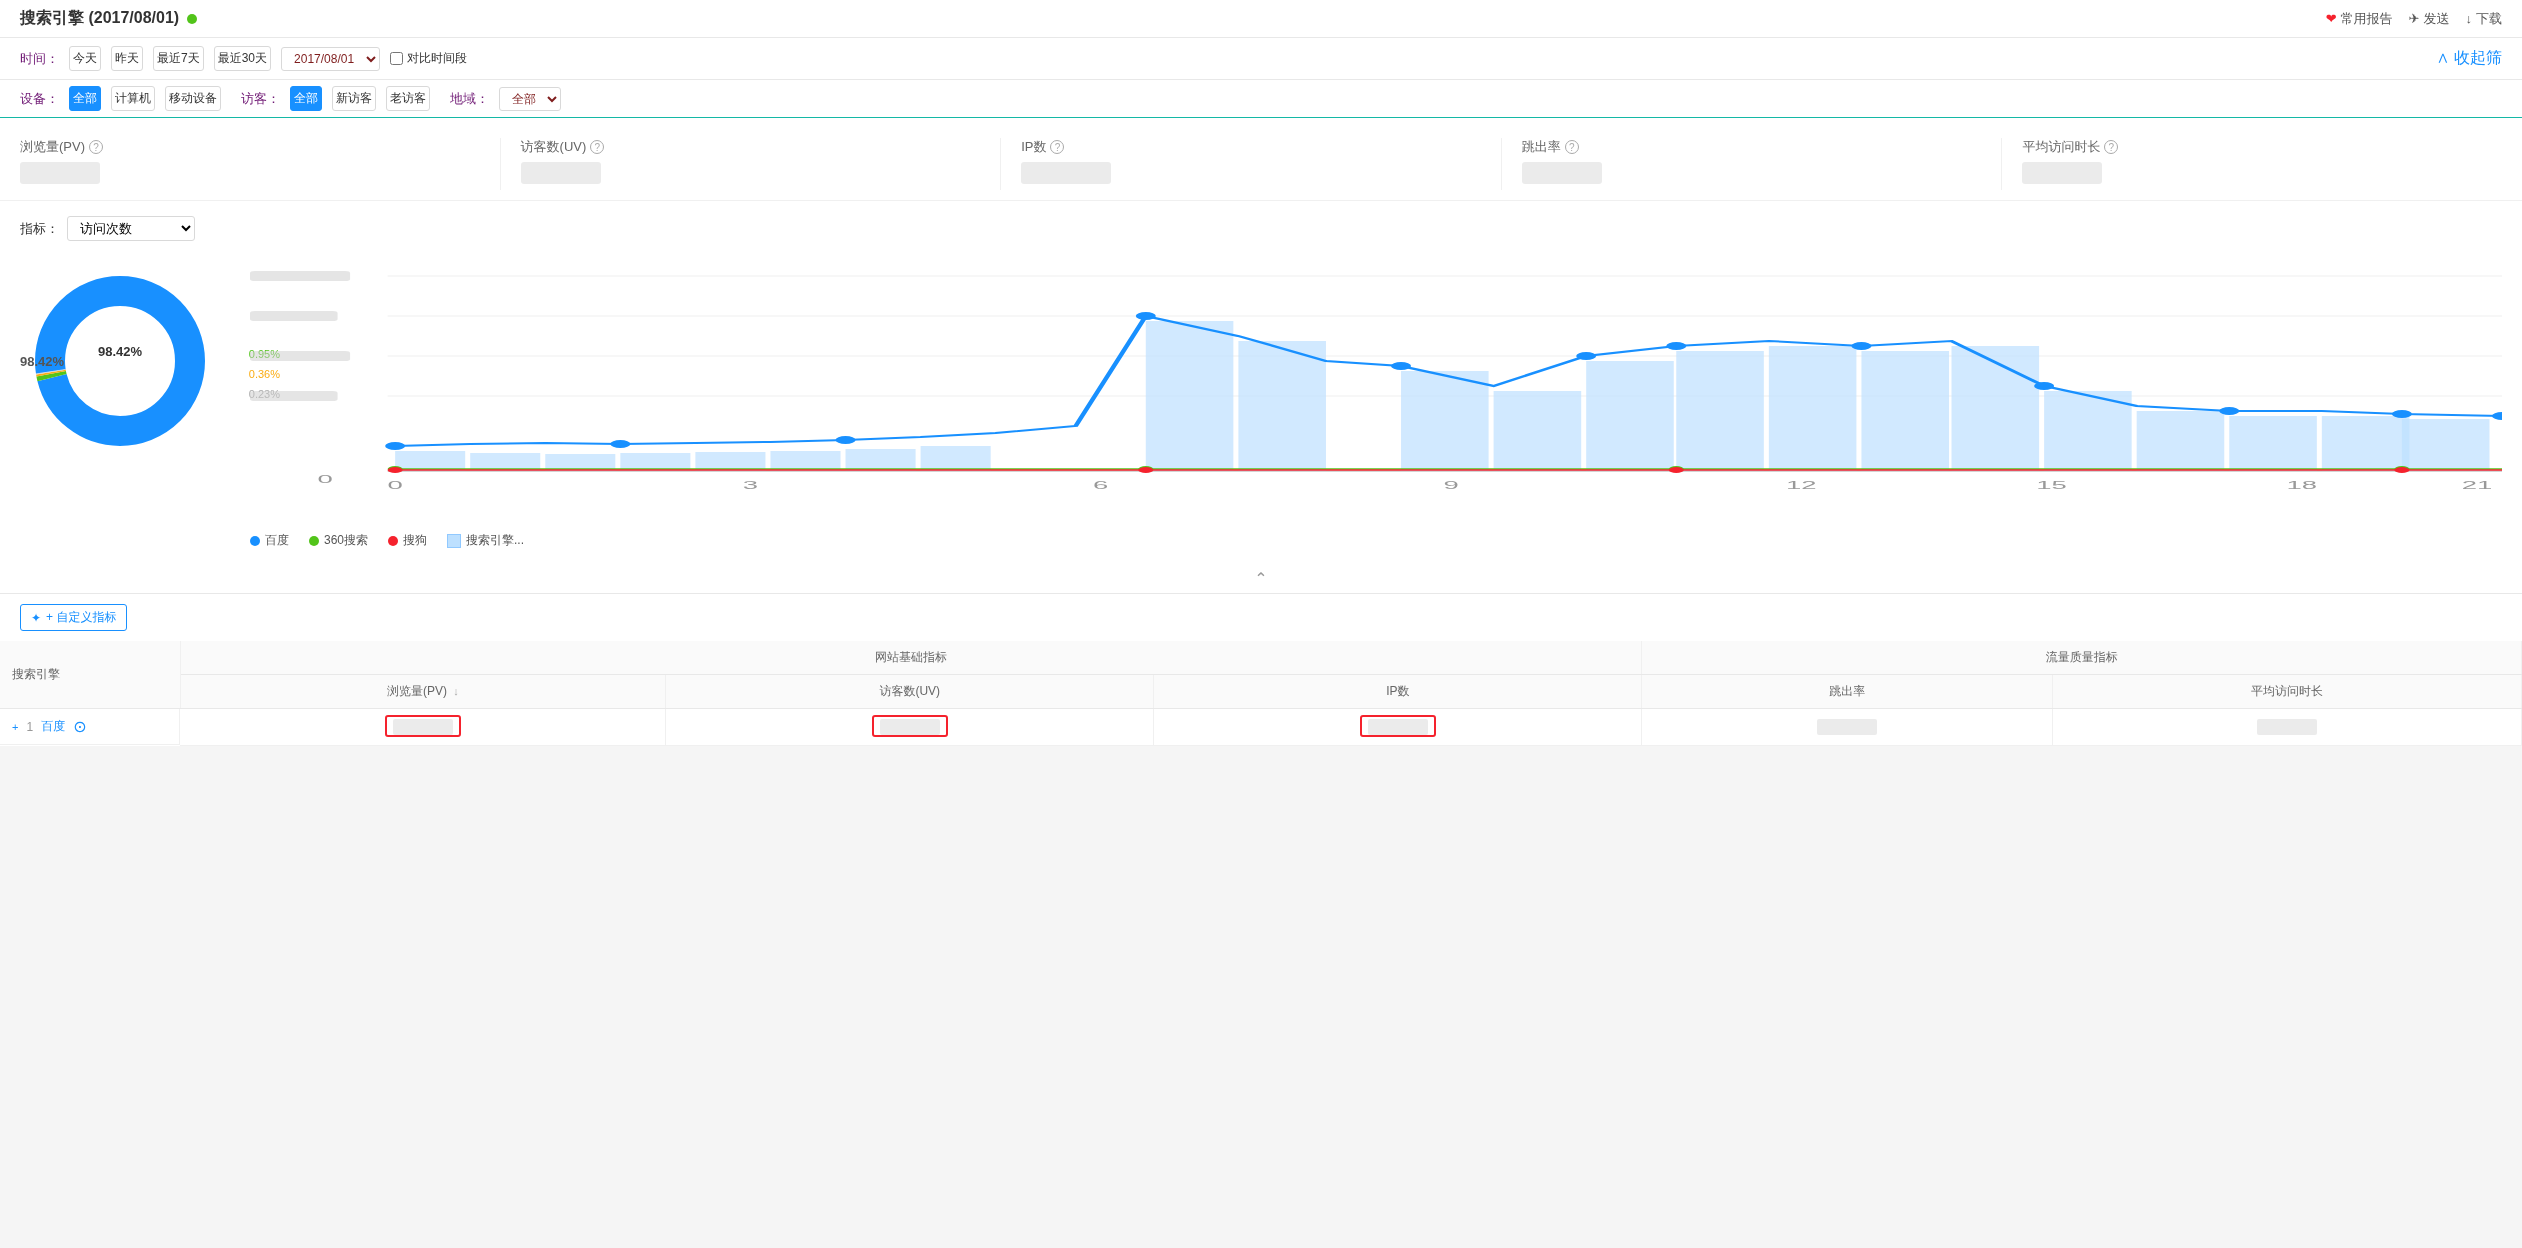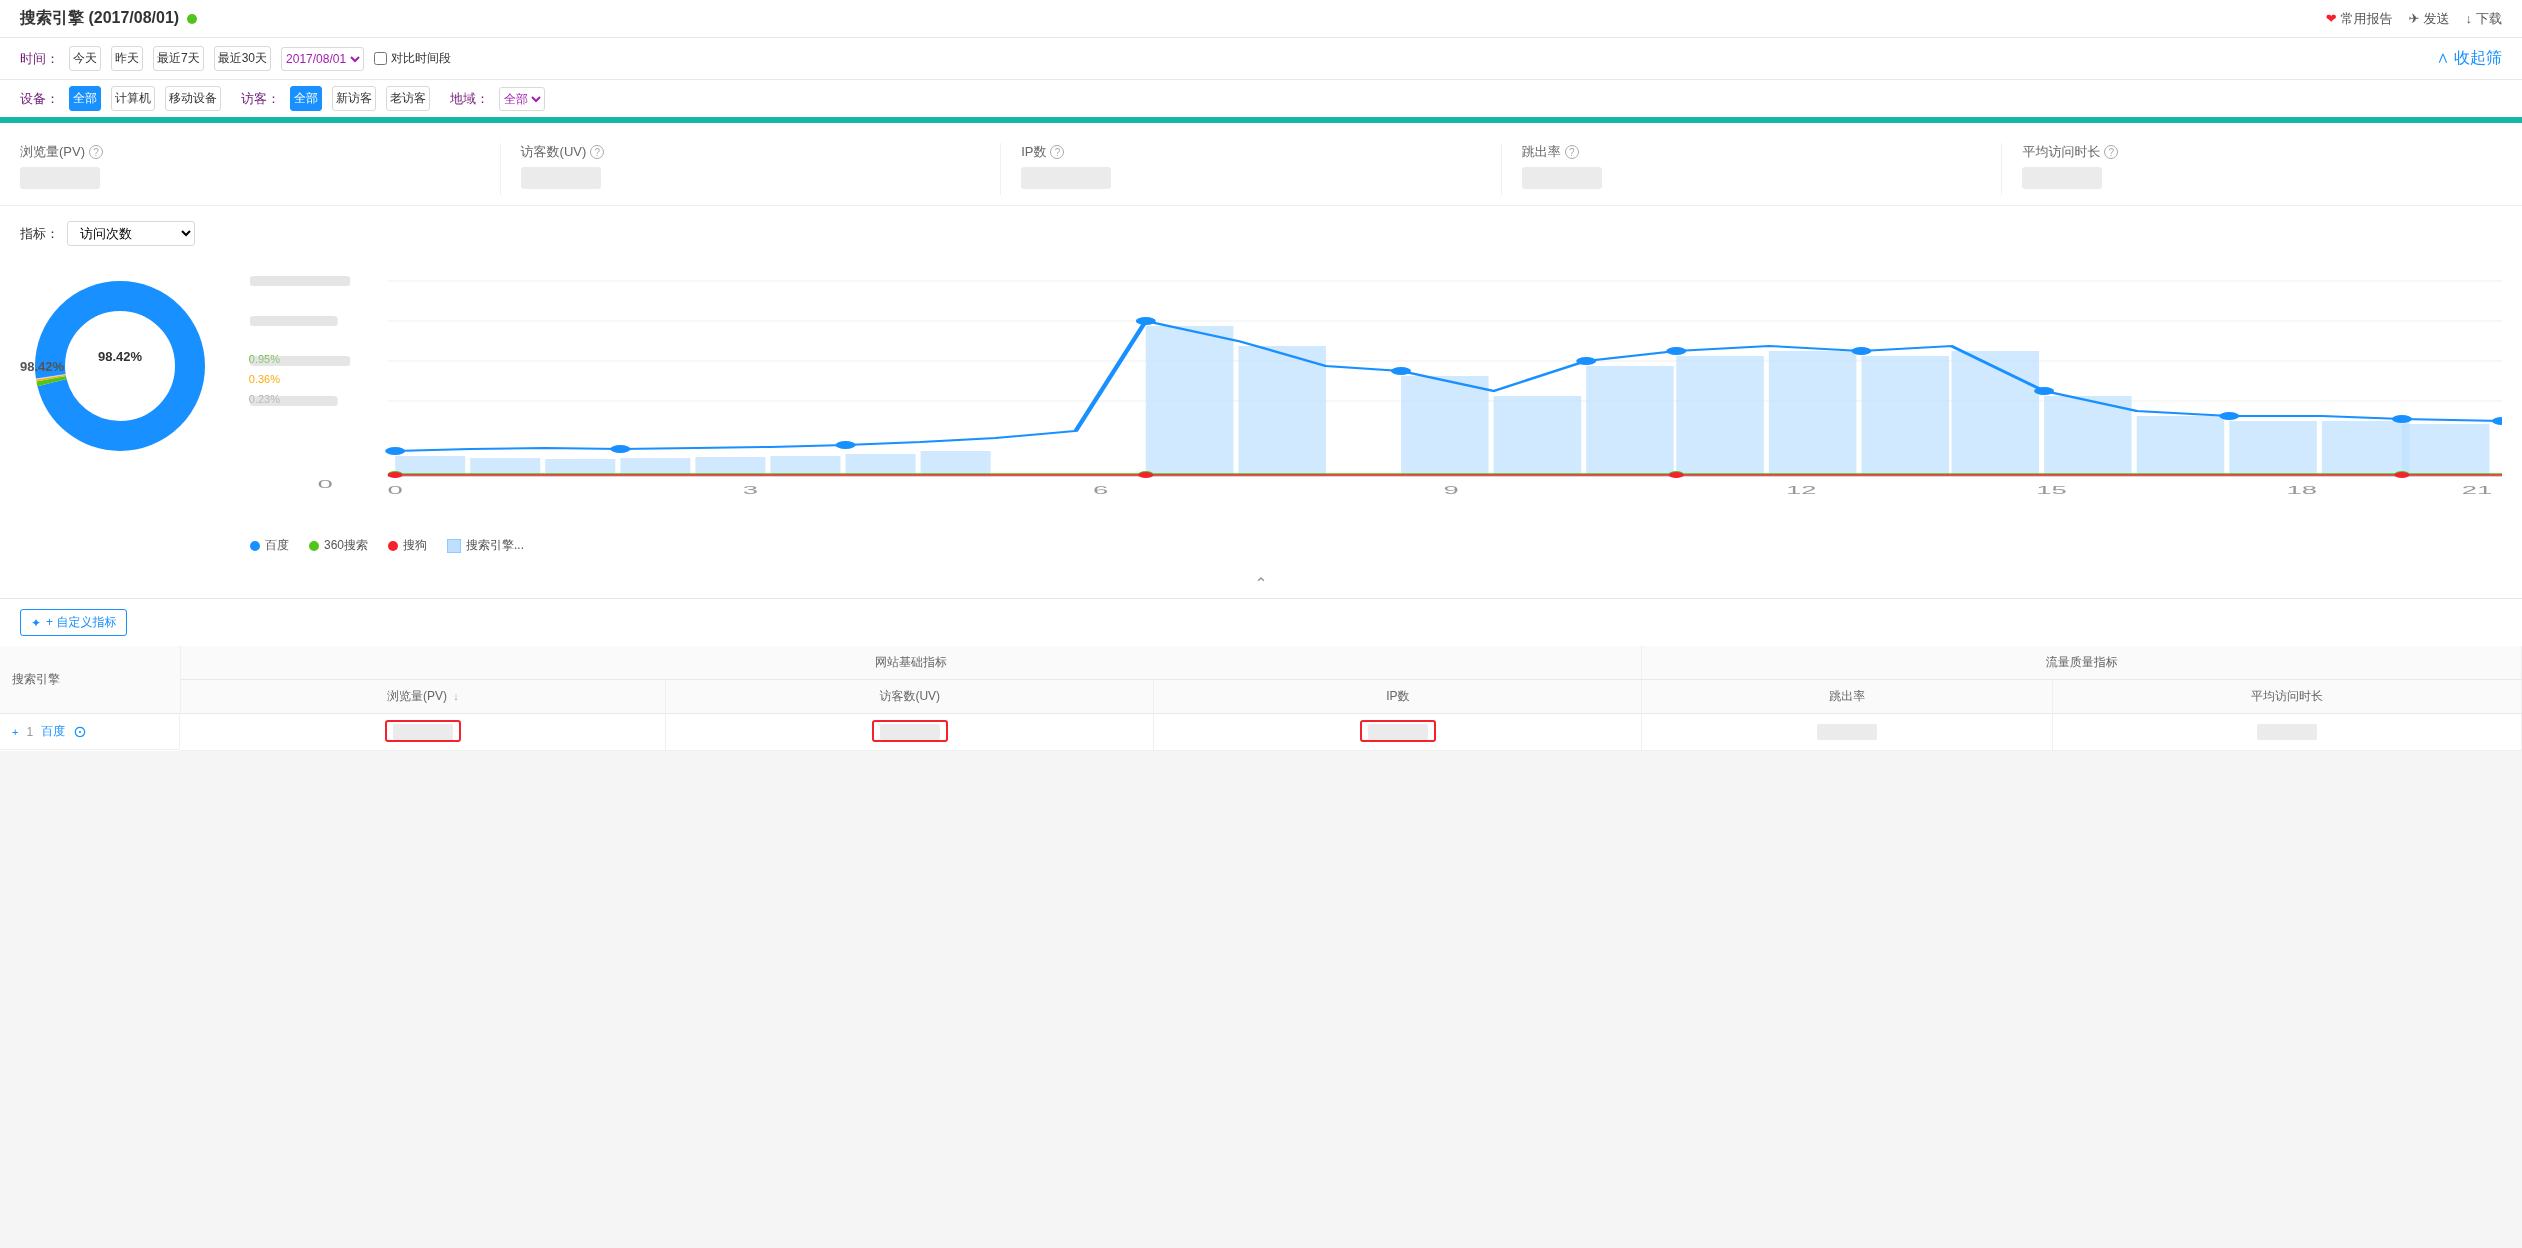--- a/index.html
+++ b/index.html
@@ -9,21 +9,21 @@
     .top-bar-title { font-size: 16px; font-weight: bold; display: flex; align-items: center; gap: 8px; }
     .green-dot { width: 10px; height: 10px; background: #52c41a; border-radius: 50%; display: inline-block; }
     .top-actions { display: flex; align-items: center; gap: 16px; color: #555; font-size: 13px; }
     .top-actions span { cursor: pointer; display: flex; align-items: center; gap: 4px; }
     .heart-icon { color: #f5222d; }
 
     .filter-bar { background: #fff; padding: 8px 20px; display: flex; align-items: center; gap: 12px; border-bottom: 1px solid #e8e8e8; flex-wrap: wrap; }
     .filter-label { color: #701a75; font-size: 13px; }
     .filter-btn { padding: 3px 3px; border: 1px solid #d9d9d9; background: #fff; cursor: pointer; border-radius: 3px; font-size: 12px; color: #333; }
     .filter-btn.active { background: #1890ff; color: #fff; border-color: #1890ff; }
-    .date-select { padding: 3px 0; border: 1px solid #d9d9d9; border-radius: 3px; font-size: 12px; color: #a21caf; background: #fff; }
+    .date-select { padding: 3px 8px; border: 1px solid #d9d9d9; border-radius: 3px; font-size: 12px; color: #7f1d1d; background: #fff; }
     .compare-checkbox { display: flex; align-items: center; gap: 4px; font-size: 12px; color: #333; }
     .collapse-btn { margin-left: auto; color: #1890ff; cursor: pointer; font-size: 16px; }
 
     .filter-bar2 { background: #fff; padding: 6px 20px; display: flex; align-items: center; gap: 12px; border-bottom: 1px solid #e8e8e8; }
 
     .main-content { background: #fff; margin: 0; padding: 0; }
 
     .metrics-row { display: flex; padding: 20px 20px 10px 20px; gap: 0; border-bottom: 1px solid #f0f0f0; }
     .metric-item { flex: 1; padding: 0 20px; border-right: 1px solid #f0f0f0; }
     .metric-item:first-child { padding-left: 0; }
@@ -99,21 +99,21 @@
   <select class="date-select">
     <option>2017/08/01</option>
   </select>
   <span class="compare-checkbox">
     <input type="checkbox" style="">
     <span>对比时间段</span>
   </span>
   <span class="collapse-btn">∧ 收起筛</span>
 </div>
 
-<div class="filter-bar2" style="background:#fff; padding:6px 20px; display:flex; align-items:center; gap:10px; border-bottom:6px solid #14b8a6;">
+<div class="filter-bar2" style="background:#fff; padding:6px 20px; display:flex; align-items:center; gap:10px; border-bottom:1px solid #14b8a6;">
   <span class="filter-label">设备：</span>
   <button class="filter-btn active">全部</button>
   <button class="filter-btn">计算机</button>
   <button class="filter-btn">移动设备</button>
 
   <span class="filter-label" style="margin-left:10px;">访客：</span>
   <button class="filter-btn active">全部</button>
   <button class="filter-btn">新访客</button>
   <button class="filter-btn">老访客</button>
 

